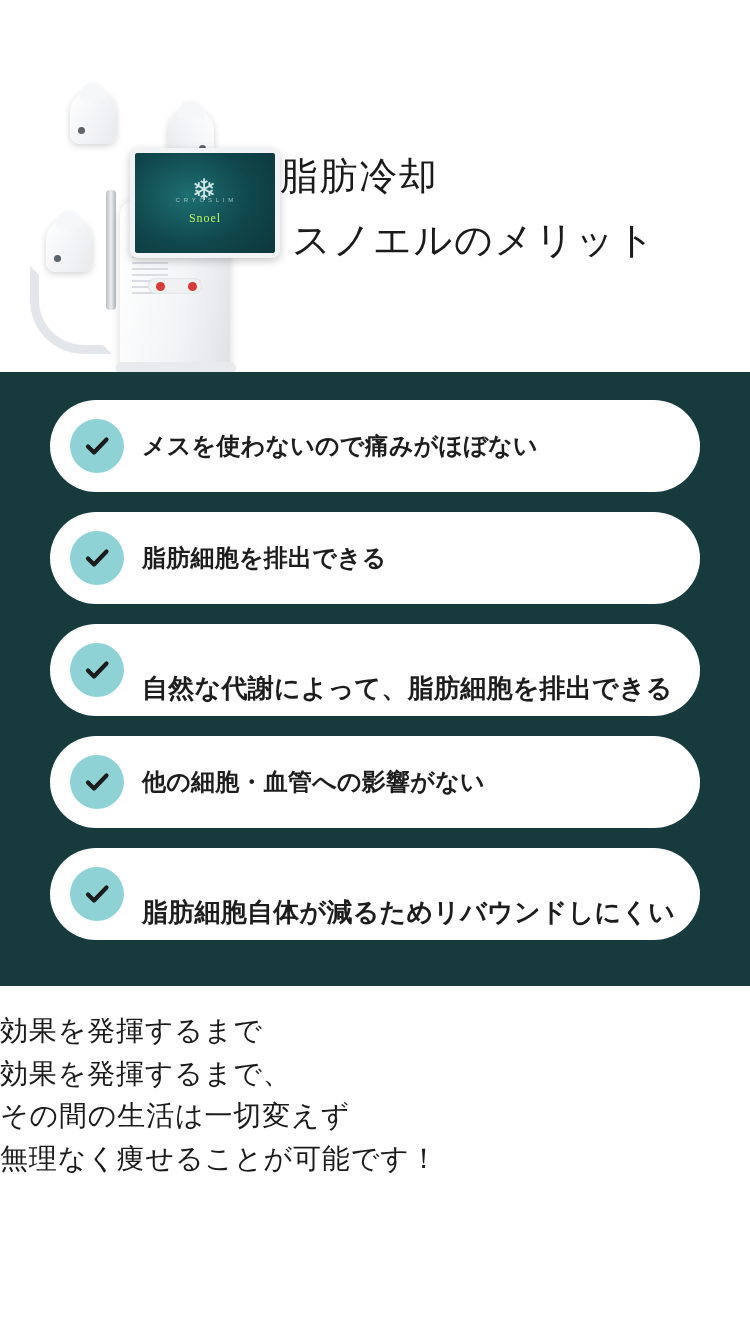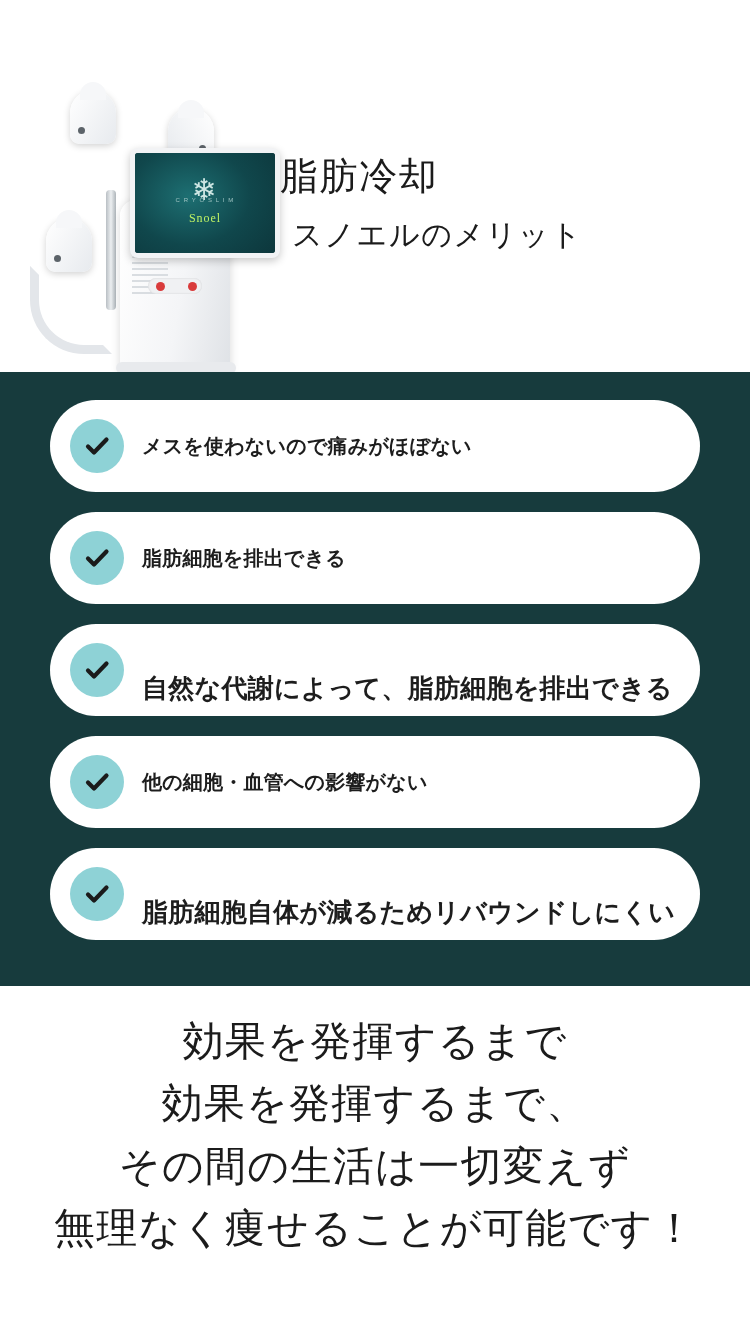--- a/index.html
+++ b/index.html
@@ -32,21 +32,21 @@
     color: #1b1b1b;
     letter-spacing: 0.10em;
     line-height: 1.42;
   }
   .hero-title .line1 {
     font-size: 38px;
     display: block;
     padding-left: 10px;
   }
   .hero-title .line2 {
-    font-size: 30px;
+    font-size: 38px;
     display: block;
     padding-left: 22px;
     margin-top: 10px;
   }
 
   
   .machine {
     position: absolute;
     left: 20px;
     top: 70px;
@@ -260,37 +260,36 @@
     align-items: center;
     justify-content: center;
     margin-right: 18px;
   }
   .benefit .check-circle svg {
     display: block;
   }
   .benefit .benefit-text {
     font-family: "Liberation Sans", sans-serif;
     font-weight: bold;
-    font-size: 20px;
+    font-size: 24px;
     color: #1d1d1d;
     letter-spacing: 0.01em;
     white-space: nowrap;
   }
   .benefit.long .benefit-text { font-size: 26px; margin-top: 36px; }
 
   
   .footer {
     position: absolute;
     left: 0;
     top: 1010px;
     width: 750px;
-    text-align: center;
     font-family: "Liberation Serif", serif;
     color: #1b1b1b;
-    font-size: 41px;
+    font-size: 28px;
     line-height: 1.52;
     letter-spacing: 0.03em;
   }
   .footer span { display: block; }
 </style>
 </head>
 <body>
 
 <div class="hero">
 

